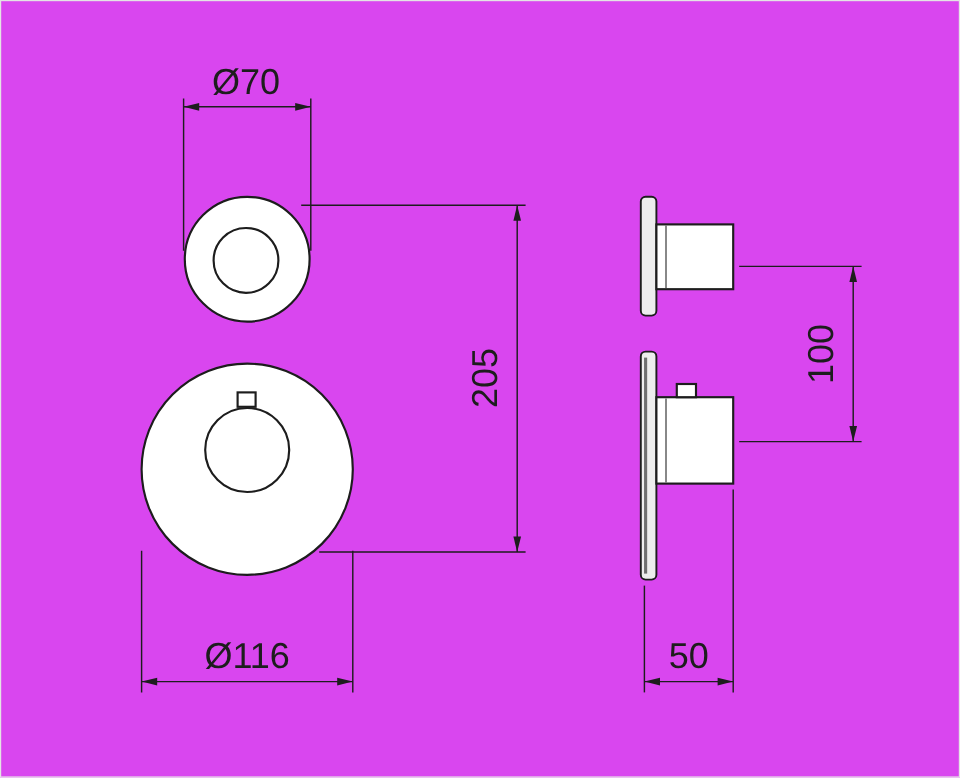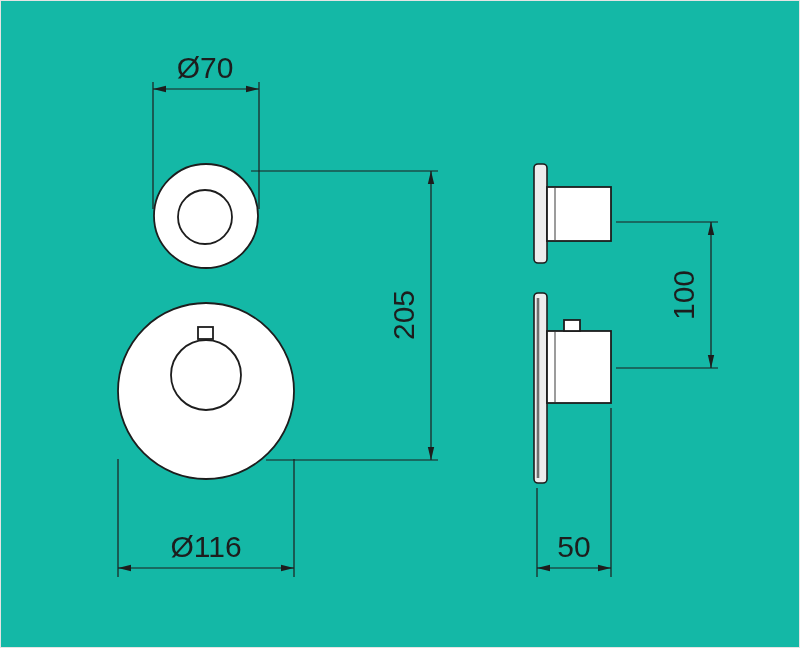--- a/index.html
+++ b/index.html
@@ -1,17 +1,17 @@
 <!DOCTYPE html>
 <html><head>
 <meta charset="utf-8">
 <style>
   html,body{margin:0;padding:0;background:#ffffff;}
   .canvas{
-    width:800px;height:648px;background:#14b8a6;
+    width:800px;height:648px;background:#d946ef;
     border:1px solid #e4e4e4;box-sizing:border-box;
     position:relative;overflow:hidden;
     font-family:"Liberation Sans",sans-serif;
   }
   svg{display:block;}
   .dim-text{
     font-family:"Liberation Sans",sans-serif;
     font-size:30px;fill:#1d1d1d;
   }
   .obj{fill:#ffffff;stroke:#1d1d1d;stroke-width:1.8;}

